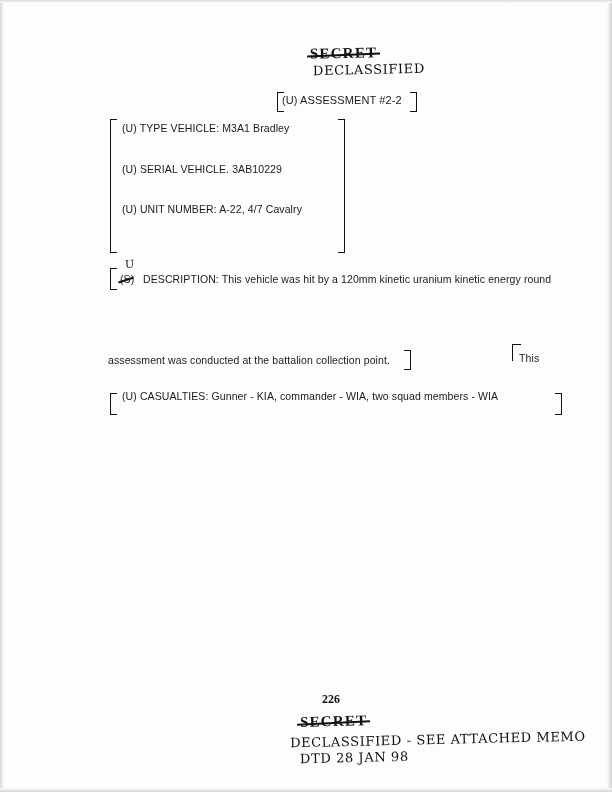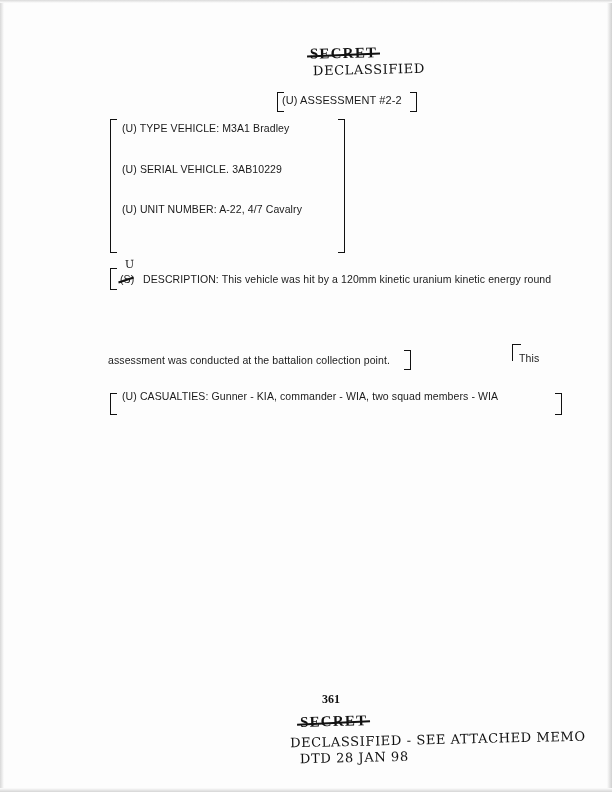--- a/index.html
+++ b/index.html
@@ -160,21 +160,21 @@
   <div class="abs typed" style="left:108px; top:354px;">assessment was conducted at the battalion collection point.</div>
   <div class="bracket-right" style="left:404px; top:350px; height:18px;"></div>
 
   <div class="bracket-corner-tl" style="left:512px; top:344px; width:8px; height:16px;"></div>
   <div class="abs typed" style="left:519px; top:352px; font-weight:normal;">This</div>
 
   <div class="bracket-left" style="left:110px; top:393px; height:20px;"></div>
   <div class="abs typed" style="left:122px; top:390px;">(U) CASUALTIES:  Gunner - KIA, commander - WIA, two squad members - WIA</div>
   <div class="bracket-right" style="left:555px; top:393px; height:20px;"></div>
 
-  <div class="abs page-number" style="left:322px; top:692px;">361</div>
+  <div class="abs page-number" style="left:322px; top:692px;">226</div>
 
   <div class="abs" style="left:300px; top:712px;">
     <span class="stamp" style="transform: rotate(-1.5deg); display:inline-block;">
       <span>SECRET</span>
       <span class="strike"></span>
     </span>
   </div>
 
   <div class="abs hand" style="left:290px; top:732px;">DECLASSIFIED - SEE ATTACHED MEMO</div>
   <div class="abs hand" style="left:300px; top:750px;">DTD 28 JAN 98</div>

